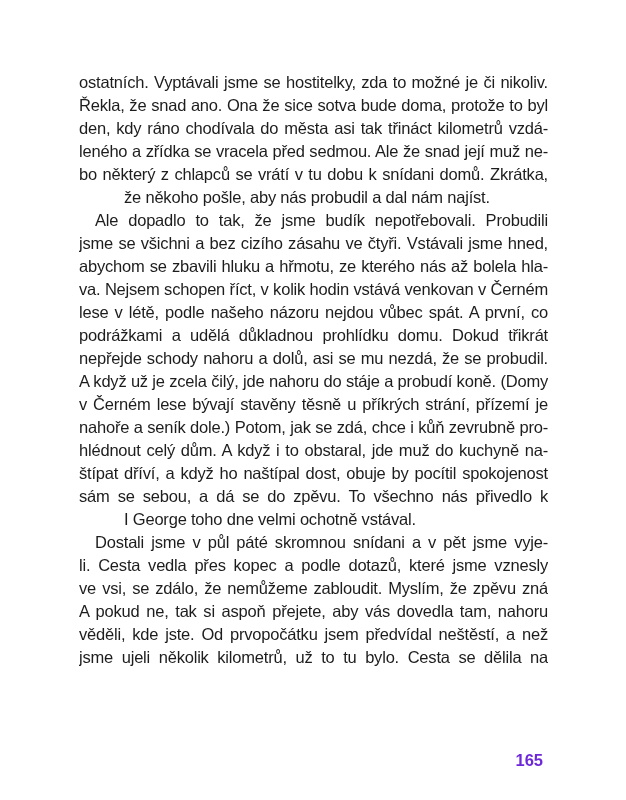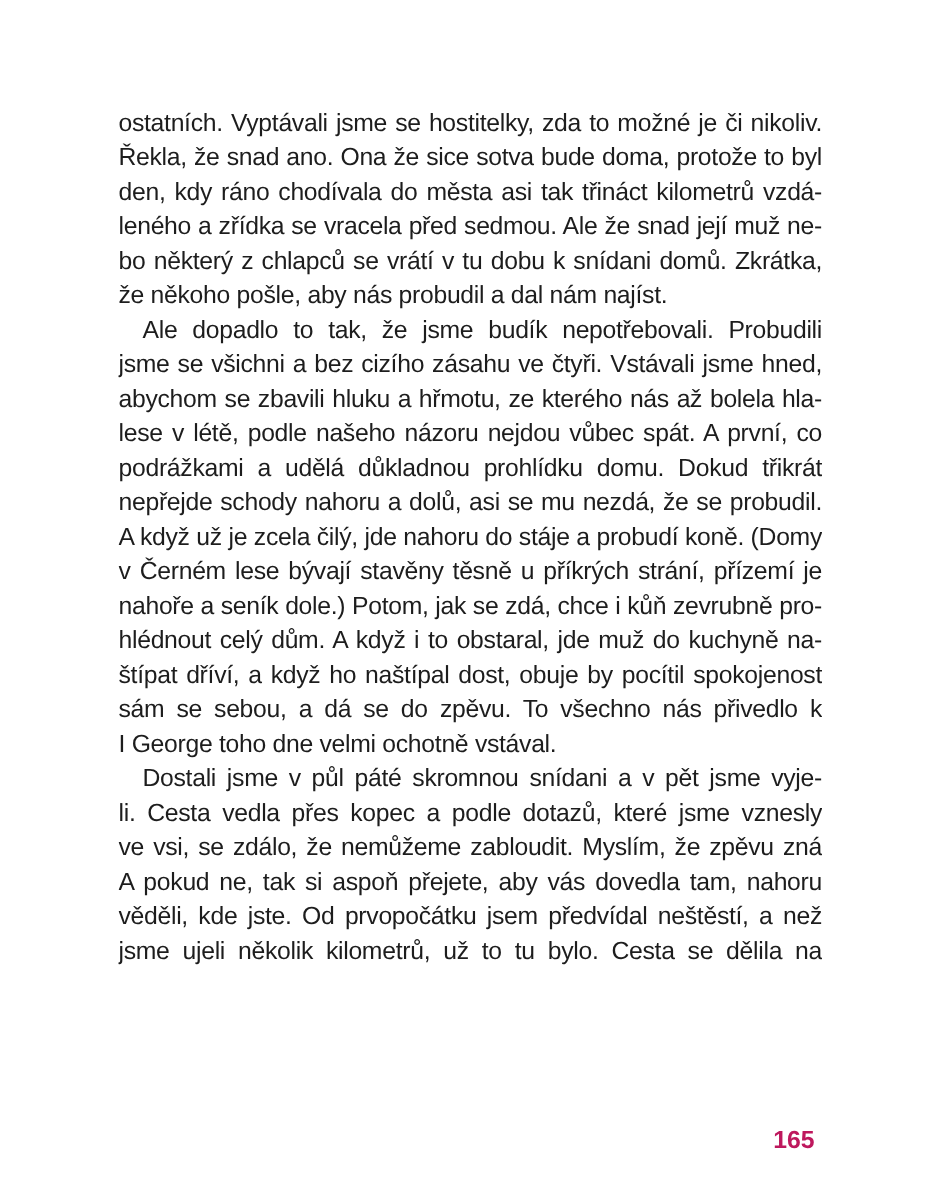--- a/index.html
+++ b/index.html
@@ -32,53 +32,55 @@
     font-size: 16.5px;
     letter-spacing: -0.2px;
     text-align: justify;
     text-align-last: justify;
     overflow: hidden;
     white-space: normal;
   }
   .line-flush {
     text-align: right;
     text-align-last: left;
+    margin-left: 45px;
   }
   .line-indent {
     text-indent: 16px;
   }
   .page-number {
     position: absolute;
     left: 79px;
     top: 750px;
     width: 464px;
     text-align: right;
     font-weight: bold;
     font-size: 16.5px;
     line-height: 20px;
-    color: #be185d;
+    color: #6d28d9;
   }
 </style>
 </head>
 <body>
 
 <div class="book-page">
   <div class="body-text">
       <div class="paragraph">
         <div class="line">ostatních. Vyptávali jsme se hostitelky, zda to možné je či nikoliv.</div>
         <div class="line">Řekla, že snad ano. Ona že sice sotva bude doma, protože to byl</div>
         <div class="line">den, kdy ráno chodívala do města asi tak třináct kilometrů vzdá-</div>
         <div class="line">leného a zřídka se vracela před sedmou. Ale že snad její muž ne-</div>
         <div class="line">bo některý z chlapců se vrátí v tu dobu k snídani domů. Zkrátka,</div>
         <div class="line line-flush">že někoho pošle, aby nás probudil a dal nám najíst.</div>
       </div>
       <div class="paragraph">
         <div class="line line-indent">Ale dopadlo to tak, že jsme budík nepotřebovali. Probudili</div>
         <div class="line">jsme se všichni a bez cizího zásahu ve čtyři. Vstávali jsme hned,</div>
         <div class="line">abychom se zbavili hluku a hřmotu, ze kterého nás až bolela hla-</div>
+        <div class="line">va. Nejsem schopen říct, v kolik hodin vstává venkovan v Černém</div>
         <div class="line">lese v létě, podle našeho názoru nejdou vůbec spát. A první, co</div>
         <div class="line">podrážkami a udělá důkladnou prohlídku domu. Dokud třikrát</div>
         <div class="line">nepřejde schody nahoru a dolů, asi se mu nezdá, že se probudil.</div>
         <div class="line">A když už je zcela čilý, jde nahoru do stáje a probudí koně. (Domy</div>
         <div class="line">v Černém lese bývají stavěny těsně u příkrých strání, přízemí je</div>
         <div class="line">nahoře a seník dole.) Potom, jak se zdá, chce i kůň zevrubně pro-</div>
         <div class="line">hlédnout celý dům. A když i to obstaral, jde muž do kuchyně na-</div>
         <div class="line">štípat dříví, a když ho naštípal dost, obuje by pocítil spokojenost</div>
         <div class="line">sám se sebou, a dá se do zpěvu. To všechno nás přivedlo k názo-</div>
         <div class="line line-flush">I George toho dne velmi ochotně vstával.</div>

